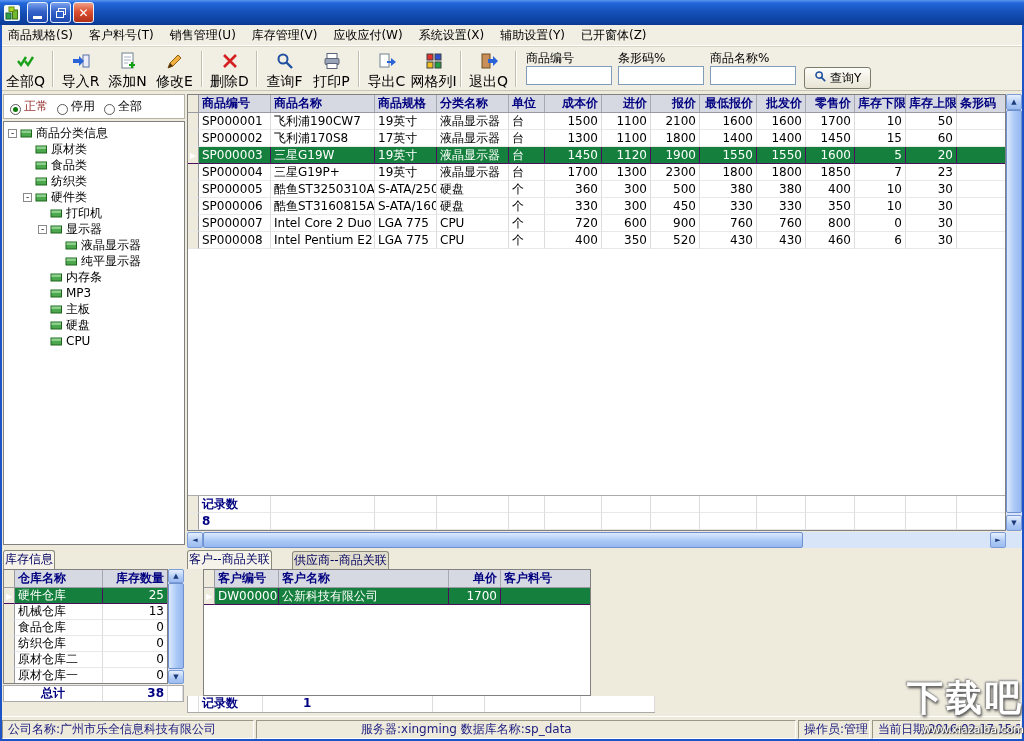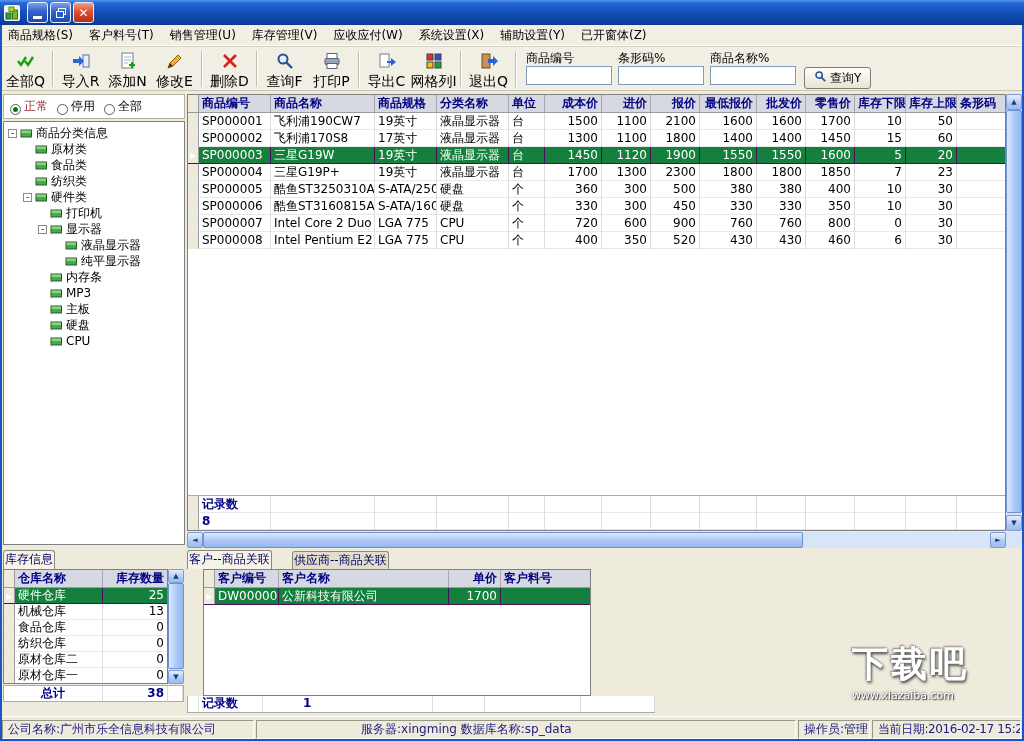--- a/index.html
+++ b/index.html
@@ -99,21 +99,21 @@
 #st-operator{left:798px;width:72px}
 #st-date{left:872px;width:149px;font-size:12px;letter-spacing:-0.4px}
 
 
 .frame{position:absolute;background:#1C54C8;z-index:30}
 #fr-l{left:0;top:25px;width:2px;height:716px}
 #fr-r{left:1022px;top:25px;width:2px;height:716px}
 #fr-b{left:0;top:739px;width:1024px;height:2px}
 
 
-#watermark{position:absolute;left:852px;top:640px;width:172px;text-align:left;z-index:40;pointer-events:none}
+#watermark{position:absolute;left:852px;top:674px;width:172px;text-align:right;z-index:40;pointer-events:none}
 #watermark .wm-text{font-size:36px;font-weight:bold;color:#FFF;letter-spacing:3px;text-shadow:0 0 2px #808080,1px 2px 3px #404040,-1px -1px 2px #909090}
 #watermark .wm-url{font-size:11px;color:#FFF;text-shadow:0 0 3px #404040,1px 1px 1px #404040}
 </style>
 </head>
 <body>
 
 <div id="titlebar">
   <span class="app-ico">
     <svg viewBox="0 0 16 16" width="16" height="16">
         <rect width="16" height="16" rx="2" fill="#F4F8F4"></rect>

